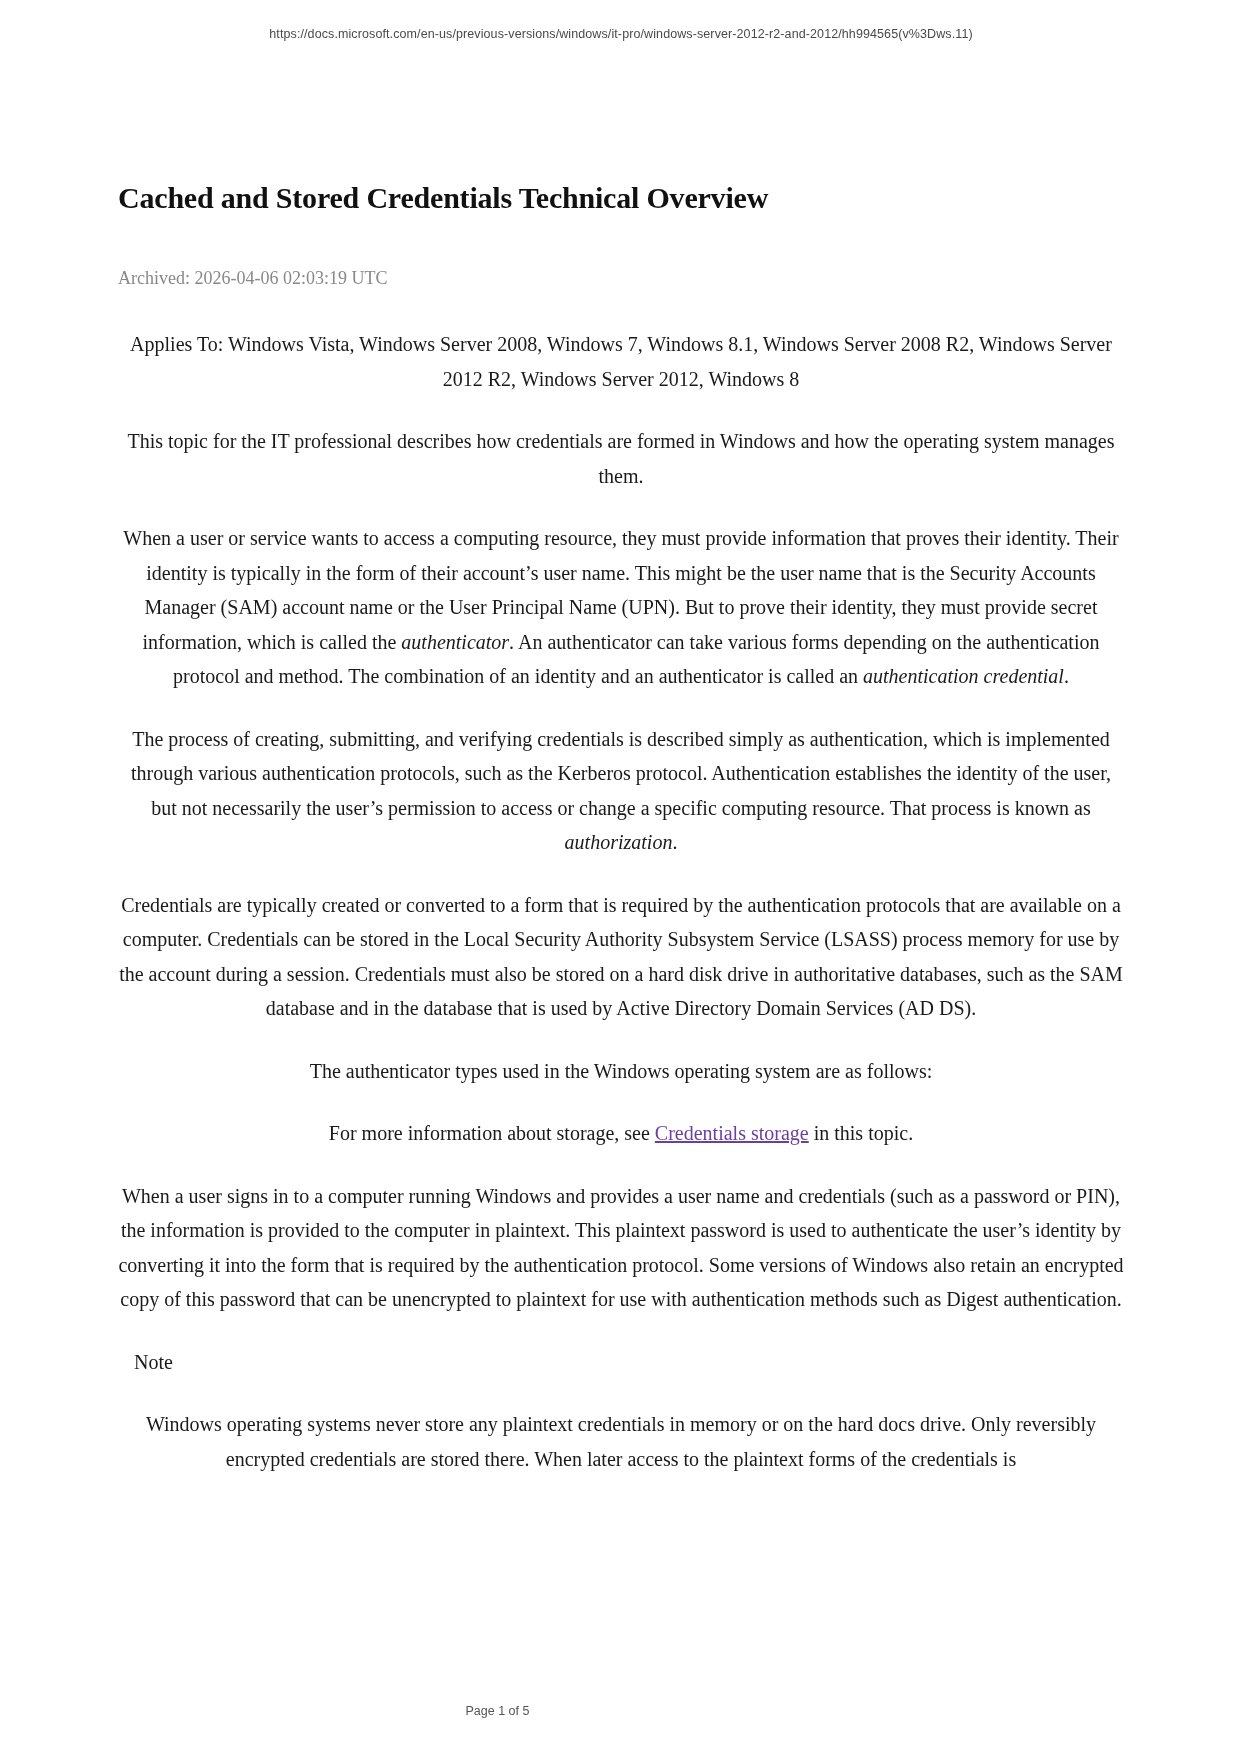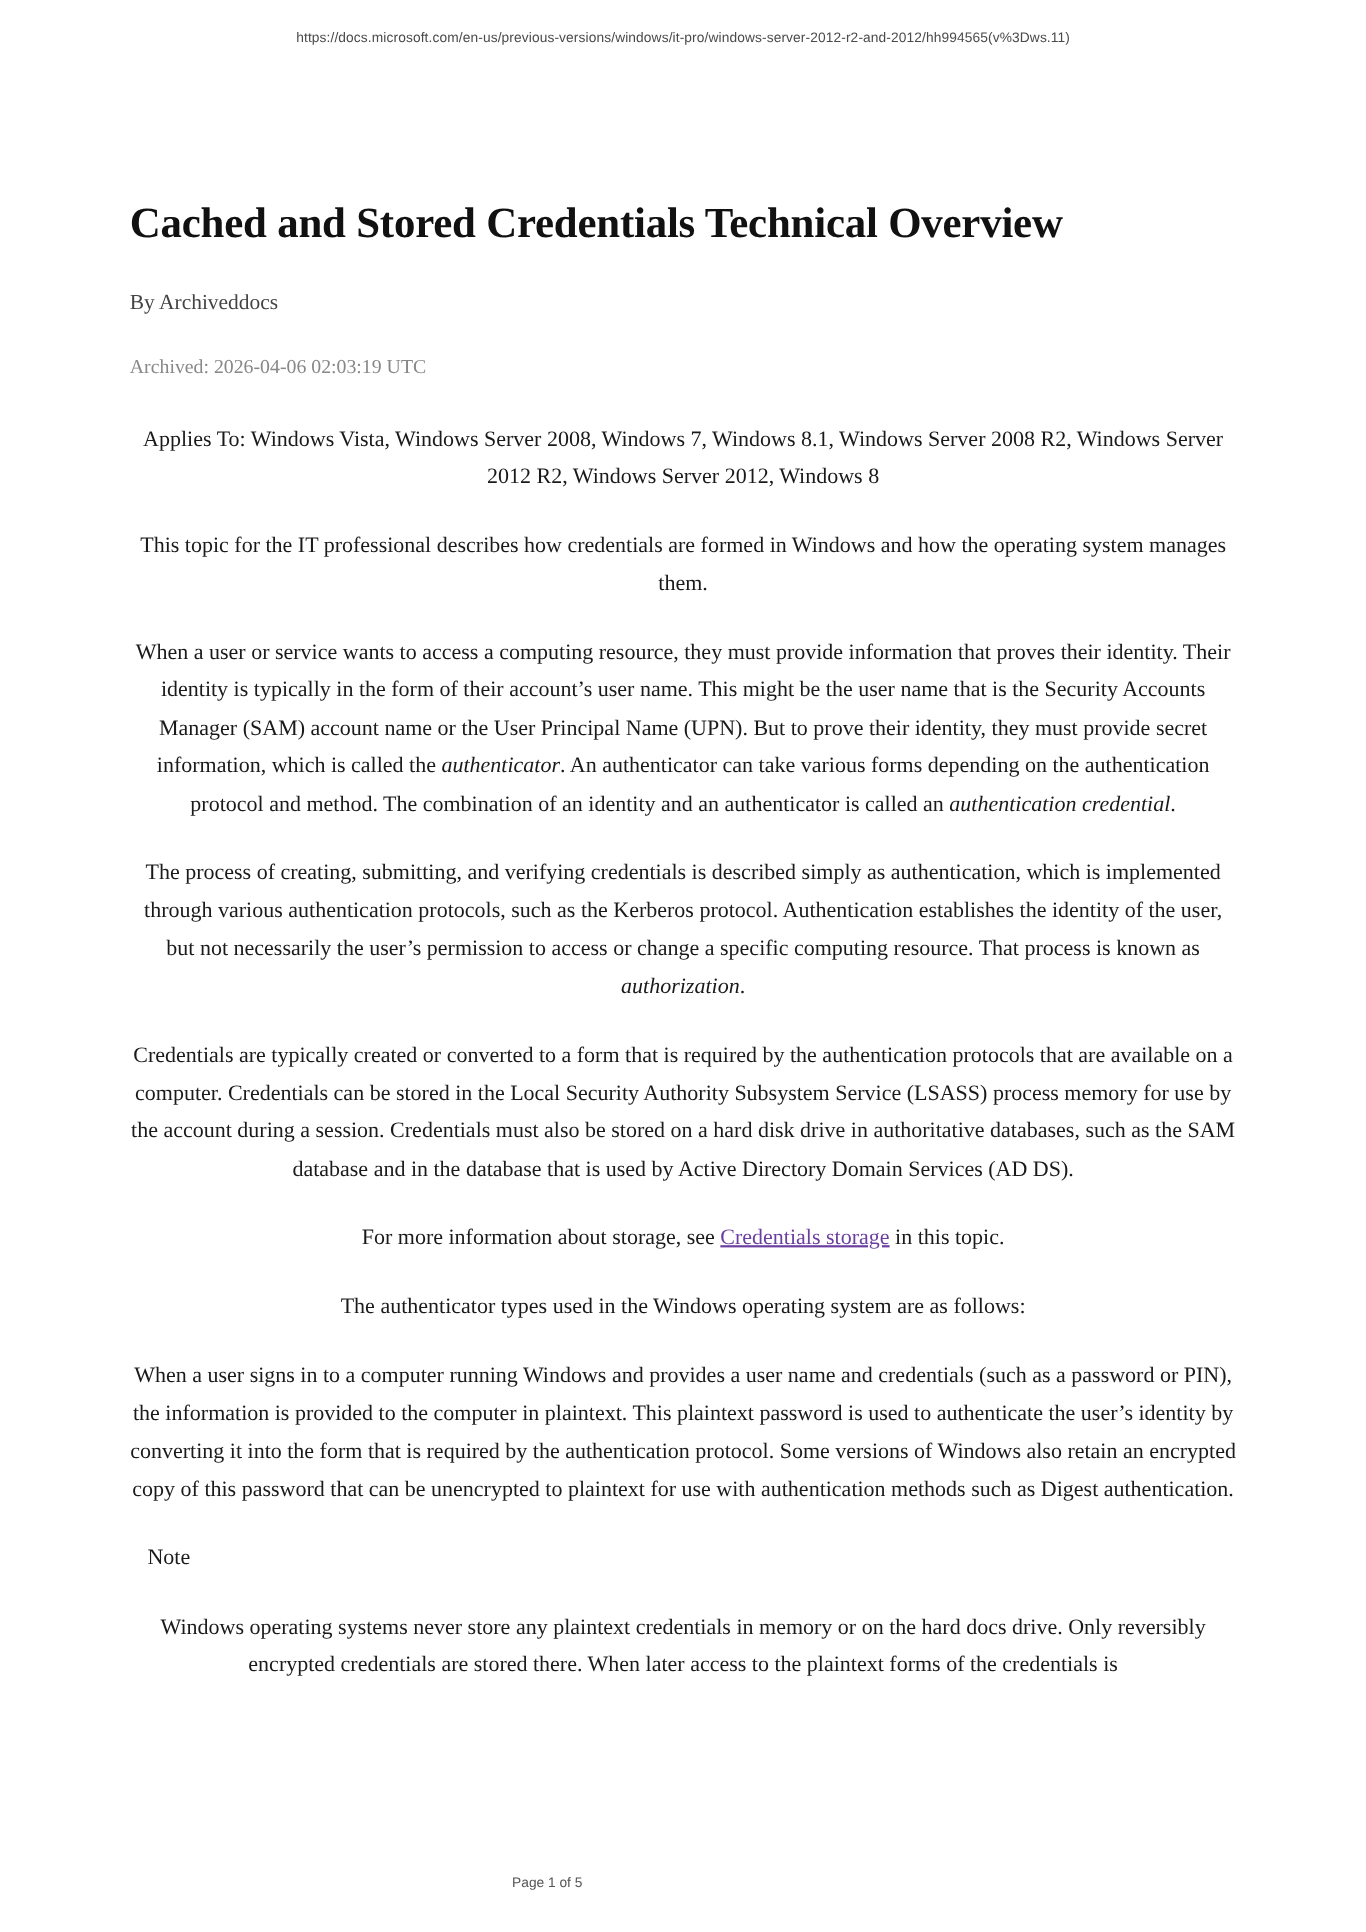--- a/index.html
+++ b/index.html
@@ -35,24 +35,24 @@
     letter-spacing: 0.1px;
   }
   .content {
     position: absolute;
     top: 180px;
     left: 118px;
     width: 1006px;
   }
   h1.doc-title {
     font-family: "Liberation Serif", serif;
-    font-size: 39px;
+    font-size: 30px;
     font-weight: bold;
     letter-spacing: -0.2px;
-    margin: 0 0 38px 0;
+    margin: 0 0 52px 0;
     color: #111111;
     line-height: 1.2;
   }
   .byline {
     font-size: 19.5px;
     color: #444444;
     margin: 0 0 36px 0;
   }
   .archived {
     font-size: 18px;
@@ -94,37 +94,36 @@
 <body>
 
 <div class="page">
 
   <div class="url-header">https://docs.microsoft.com/en-us/previous-versions/windows/it-pro/windows-server-2012-r2-and-2012/hh994565(v%3Dws.11)</div>
 
   <div class="content">
 
     <h1 class="doc-title">Cached and Stored Credentials Technical Overview</h1>
 
-    <p class="byline">By Archiveddocs</p>
 
     <p class="archived">Archived: 2026-04-06 02:03:19 UTC</p>
 
     <p class="body-text">Applies To: Windows Vista, Windows Server 2008, Windows 7, Windows 8.1, Windows Server 2008 R2, Windows Server 2012 R2, Windows Server 2012, Windows 8</p>
 
     <p class="body-text">This topic for the IT professional describes how credentials are formed in Windows and how the operating system manages them.</p>
 
     <p class="body-text"><span>When a user or service wants to access a computing resource, they must provide information that proves their identity. Their identity is typically in the form of their account’s user name. This might be the user name that is the Security Accounts Manager (SAM) account name or the User Principal Name (UPN). But to prove their identity, they must provide secret information, which is called the </span><em>authenticator</em><span>. An authenticator can take various forms depending on the authentication protocol and method. The combination of an identity and an authenticator is called an </span><em>authentication credential</em><span>.</span></p>
 
     <p class="body-text"><span>The process of creating, submitting, and verifying credentials is described simply as authentication, which is implemented through various authentication protocols, such as the Kerberos protocol. Authentication establishes the identity of the user, but not necessarily the user’s permission to access or change a specific computing resource. That process is known as </span><em>authorization</em><span>.</span></p>
 
     <p class="body-text">Credentials are typically created or converted to a form that is required by the authentication protocols that are available on a computer. Credentials can be stored in the Local Security Authority Subsystem Service (LSASS) process memory for use by the account during a session. Credentials must also be stored on a hard disk drive in authoritative databases, such as the SAM database and in the database that is used by Active Directory Domain Services (AD DS).</p>
 
+    <p class="body-text">The authenticator types used in the Windows operating system are as follows:</p>
+
     <p class="body-text"><span>For more information about storage, see </span><a class="inline-link" href="#">Credentials storage</a><span> in this topic.</span></p>
-
-    <p class="body-text">The authenticator types used in the Windows operating system are as follows:</p>
 
     <p class="body-text">When a user signs in to a computer running Windows and provides a user name and credentials (such as a password or PIN), the information is provided to the computer in plaintext. This plaintext password is used to authenticate the user’s identity by converting it into the form that is required by the authentication protocol. Some versions of Windows also retain an encrypted copy of this password that can be unencrypted to plaintext for use with authentication methods such as Digest authentication.</p>
 
     <p class="note-label">Note</p>
 
     <p class="body-text">Windows operating systems never store any plaintext credentials in memory or on the hard docs drive. Only reversibly encrypted credentials are stored there. When later access to the plaintext forms of the credentials is</p>
 
   </div>
 
   <div class="footer">Page 1 of 5</div>

